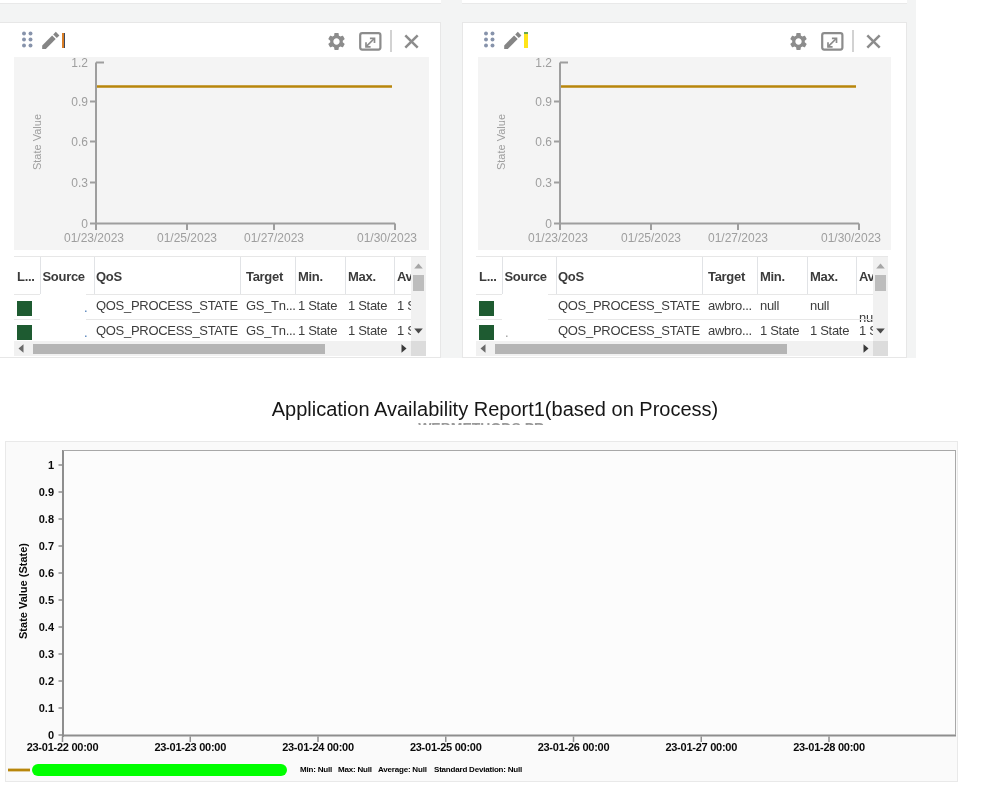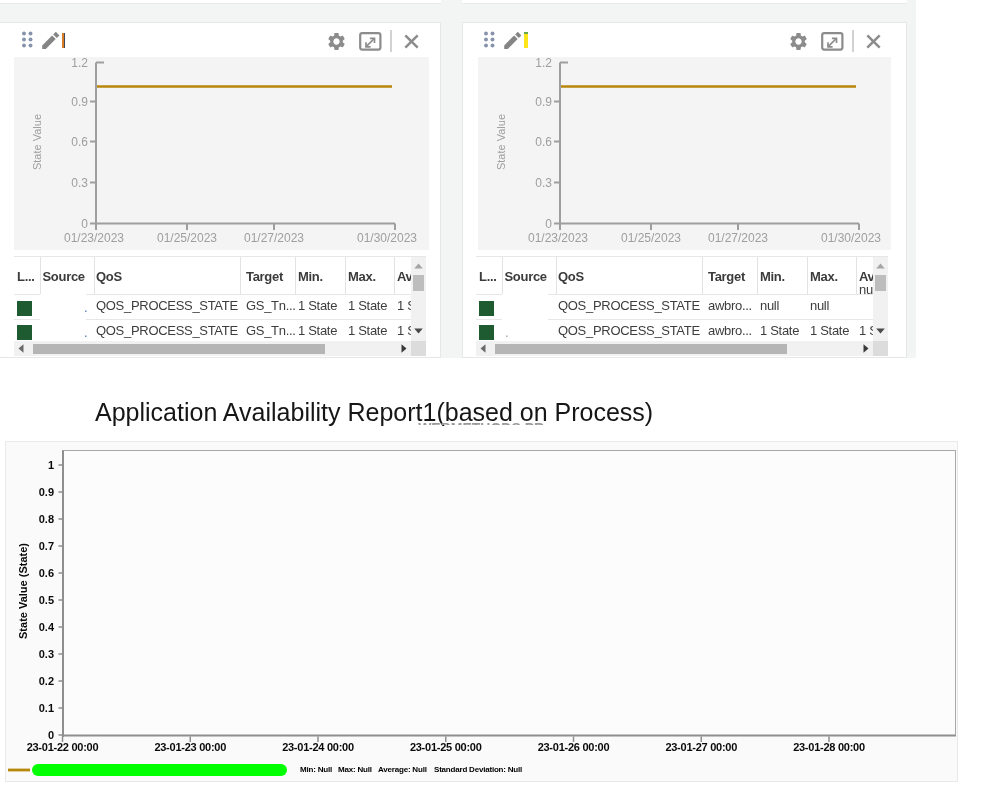--- a/index.html
+++ b/index.html
@@ -207,21 +207,21 @@
 <div class="hdr abs" style="left:284px;top:12.5px">Min.</div>
 <div class="hdr abs" style="left:334px;top:12.5px">Max.</div>
 <div class="hdr abs" style="left:383px;top:12.5px">Av</div>
 <div class="hline" style="left:0;top:37.5px;width:26px"></div>
 <div class="hline" style="left:72px;top:37.5px;width:325px"></div>
 <div class="gsq" style="left:3px;top:44.5px"></div>
 <div class="cell abs" style="left:82px;top:41.5px">QOS_PROCESS_STATE</div>
 <div class="cell abs" style="left:232px;top:41.5px">awbro...</div>
 <div class="cell abs" style="left:284px;top:41.5px">null</div>
 <div class="cell abs" style="left:334px;top:41.5px">null</div>
-<div class="cell abs" style="left:383px;top:26px;width:14px;overflow:hidden">nu</div>
+<div class="cell abs" style="left:383px;top:54px;width:14px;overflow:hidden">nu</div>
 <div class="hline" style="left:0;top:62.5px;width:26px"></div>
 <div class="hline" style="left:72px;top:62.5px;width:325px"></div>
 <div class="gsq" style="left:3px;top:69px"></div>
 <div class="cell abs" style="left:29px;top:68.5px;color:#9a9a9a">.</div>
 <div class="cell abs" style="left:82px;top:66.5px">QOS_PROCESS_STATE</div>
 <div class="cell abs" style="left:232px;top:66.5px">awbro...</div>
 <div class="cell abs" style="left:284px;top:66.5px">1 State</div>
 <div class="cell abs" style="left:334px;top:66.5px">1 State</div>
 <div class="cell abs" style="left:383px;top:66.5px;width:14px;overflow:hidden">1 S</div>
 
@@ -238,21 +238,21 @@
 <svg class="abs" style="left:3px;top:87px" width="8" height="11">
       <path d="M6.5,1.2 L1.5,5.5 L6.5,9.8 Z" fill="#6a6a6a"></path>
     </svg>
 <div class="abs" style="left:19px;top:87.5px;width:292px;height:10.5px;background:#b5b5b5"></div>
 <svg class="abs" style="left:386px;top:87px" width="8" height="11">
       <path d="M1.5,1.2 L6.5,5.5 L1.5,9.8 Z" fill="#3a3a3a"></path>
     </svg>
 <div class="abs" style="left:397px;top:85px;width:15px;height:15px;background:#dcdcdc"></div>
 </div>
 
-<div class="abs" style="left:95px;top:398px;width:800px;font-size:25px;color:#161616">Application Availability Report1(based on Process)</div>
+<div class="abs" style="left:95px;top:398px;width:800px;text-align:center;font-size:20px;color:#161616">Application Availability Report1(based on Process)</div>
 <div class="abs" style="left:292px;top:420px;width:390px;height:4.5px;overflow:hidden;text-align:center;font-size:14px;font-weight:bold;color:#9a9a9a">WEBMETHODS PR...</div>
 
 <svg class="abs" style="left:0;top:437px" width="982" height="356" font-family="Liberation Sans,sans-serif">
 <rect x="5.5" y="4.5" width="952" height="340" fill="#fafafa" stroke="#e9e9e9"></rect>
 <rect x="63" y="13" width="893" height="285" fill="#fcfcfc"></rect>
 <path d="M63,13 V300" stroke="#8e8e8e" stroke-width="2" fill="none"></path>
 <path d="M62,298.5 H956" stroke="#8e8e8e" stroke-width="2.2" fill="none"></path>
 <path d="M63,13.5 H956" stroke="#a8a8a8" stroke-width="1" fill="none"></path>
 <path d="M955.5,13 V298" stroke="#a8a8a8" stroke-width="1" fill="none"></path>
 <g stroke="#8e8e8e" stroke-width="1.5" fill="none">

